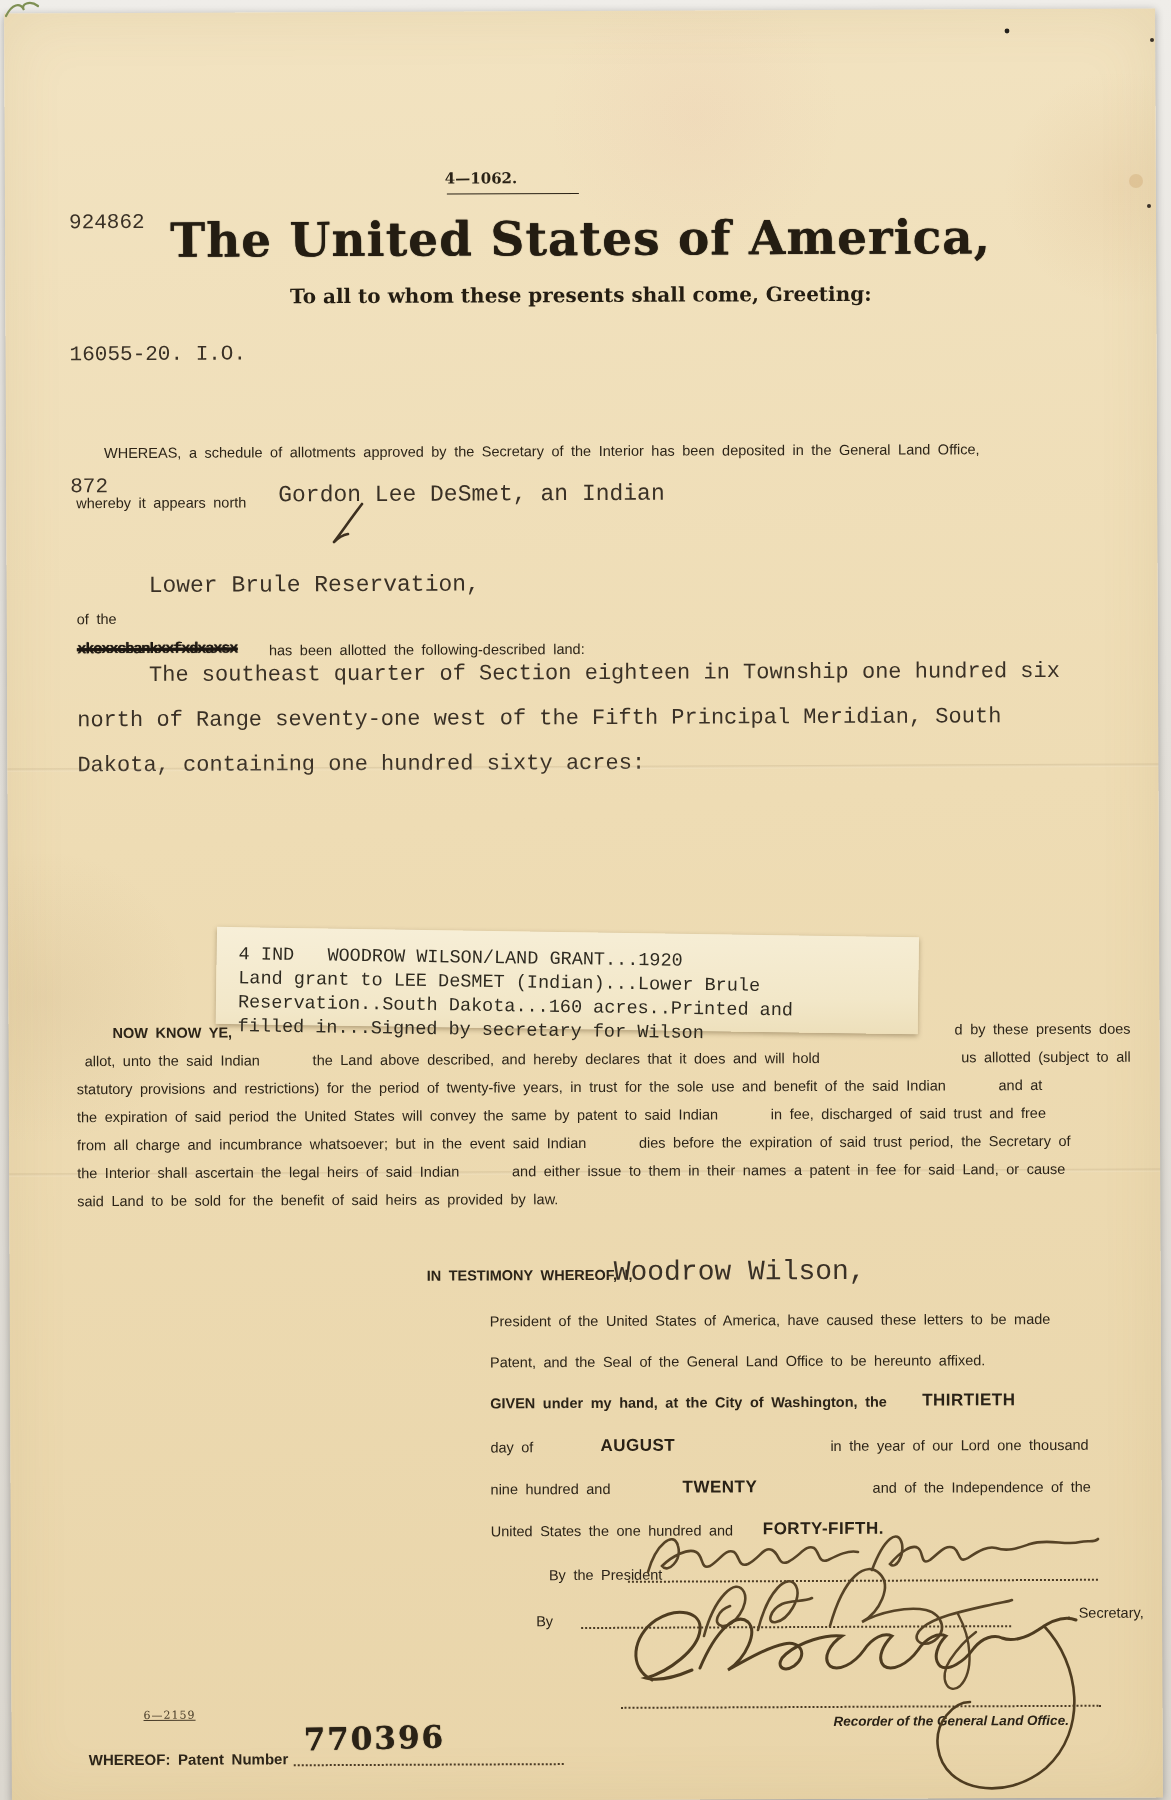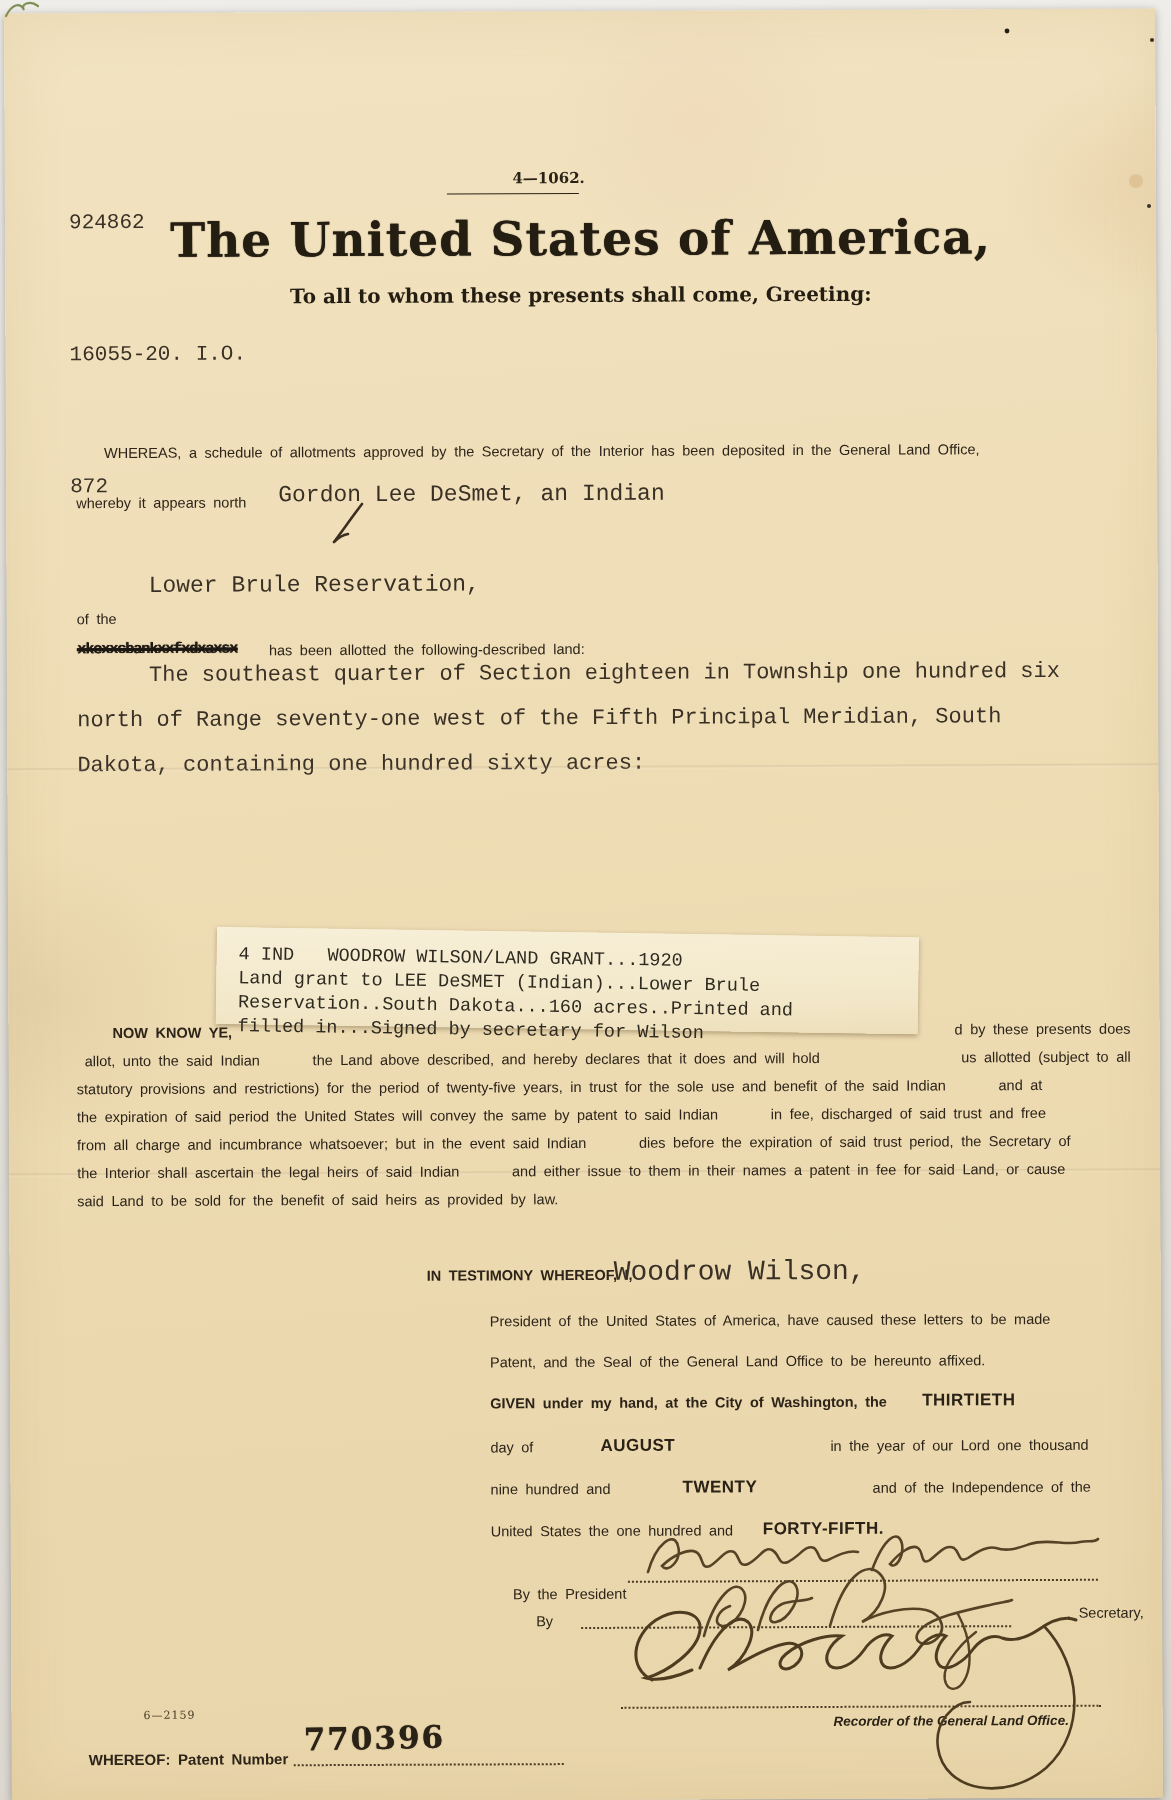--- a/index.html
+++ b/index.html
@@ -24,21 +24,21 @@
   .printb{font-weight:bold;}
   .stamp{font-family:"Liberation Sans",sans-serif;font-weight:bold;font-size:17px;letter-spacing:.5px;color:#2a2216;white-space:nowrap;}
   .title{
     font-family:"DejaVu Serif",serif;font-weight:bold;font-size:47px;letter-spacing:1px;
     color:#241d12;text-align:center;white-space:nowrap;text-shadow:0 0 1px #241d12;
   }
   .subtitle{
     font-family:"DejaVu Serif",serif;font-weight:bold;font-size:20px;
     color:#241d12;text-align:center;white-space:nowrap;
   }
-  .formnum{font-family:"DejaVu Serif",serif;font-weight:bold;font-size:15px;color:#2a2216;text-align:right;}
+  .formnum{font-family:"DejaVu Serif",serif;font-weight:bold;font-size:15px;color:#2a2216;text-align:left;}
   .rule{border-bottom:1.6px solid #2a2216;}
   .dotted{border-bottom:2px dotted #4a3a24;}
   .crossout{
     font-family:"Liberation Mono","DejaVu Sans Mono",monospace;font-size:15px;color:#1e1812;
     letter-spacing:-1px;text-decoration:line-through;text-decoration-thickness:3px;
     text-shadow:0 0 1px #1e1812, 1px 0 0 #1e1812;white-space:pre;
   }
   .label-note{
     position:absolute;left:208px;top:921px;width:702px;height:97px;
     background:linear-gradient(178deg,#f7efd8 0%,#f2e7c8 70%,#eddfba 100%);
@@ -125,34 +125,34 @@
   <div class="abs stamp" style="left:590px;top:1425px;">AUGUST</div>
   <div class="abs print" style="left:820px;top:1428px;">in the year of our Lord one thousand</div>
 
   <div class="abs print" style="left:480px;top:1470px;">nine hundred and</div>
   <div class="abs stamp" style="left:672px;top:1467px;">TWENTY</div>
   <div class="abs print" style="left:862px;top:1470px;">and of the Independence of the</div>
 
   <div class="abs print" style="left:480px;top:1512px;">United States the one hundred and</div>
   <div class="abs stamp" style="left:752px;top:1509px;">FORTY-FIFTH.</div>
 
-  <div class="abs print" style="left:502px;top:1556px;margin-top:19px;">By the President</div>
+  <div class="abs print" style="left:538px;top:1556px;">By the President</div>
   <div class="abs dotted" style="left:617px;top:1556px;width:470px;height:14px;"></div>
 
   <div class="abs print" style="left:525px;top:1602px;">By</div>
   <div class="abs dotted" style="left:570px;top:1602px;width:430px;height:14px;"></div>
   <div class="abs print" style="left:1056px;top:1596px;">, Secretary,</div>
 
   <div class="abs dotted" style="left:610px;top:1682px;width:480px;height:14px;"></div>
   <div class="abs recorder-label" style="left:822px;top:1704px;">Recorder of the General Land Office.</div>
 
   <div class="abs print printb" style="left:77px;top:1738px;font-size:15px;">WHEREOF: Patent Number</div>
   <div class="abs bignum" style="left:292px;top:1708px;">770396</div>
   <div class="abs dotted" style="left:282px;top:1738px;width:270px;height:14px;"></div>
-  <div class="abs tiny" style="left:132px;top:1696px;">6—2159</div>
+  <div class="abs tiny" style="left:132px;top:1696px;text-decoration:underline;">6—2159</div>
 </div>
 
 <svg class="sig-svg" width="1171" height="1800" viewBox="0 0 1171 1800">
 
   <path d="M6,16 C12,4 20,2 24,10 C20,4 30,0 38,6" stroke="#7f9054" stroke-width="2.2" fill="none" stroke-linecap="round"></path>
 
   <circle cx="1007" cy="31" r="2.4" fill="#23201c"></circle>
   <circle cx="1152" cy="40" r="2" fill="#3a3128"></circle>
   <circle cx="1149" cy="206" r="2" fill="#3a3128"></circle>
   <circle cx="1136" cy="181" r="7" fill="rgba(185,130,70,.22)"></circle>

